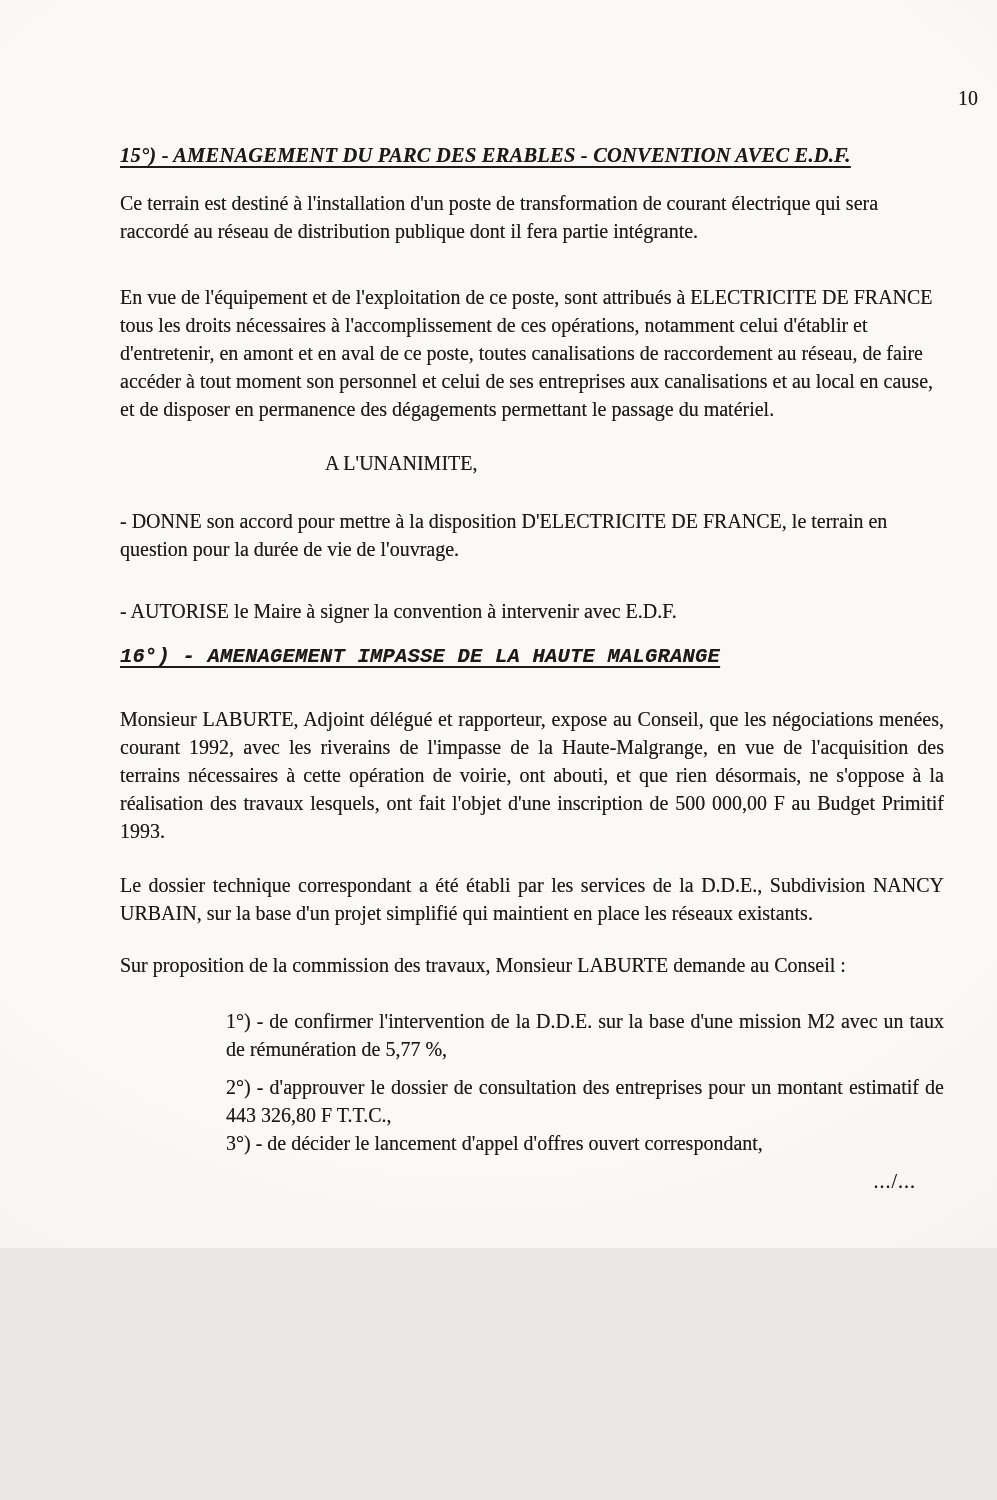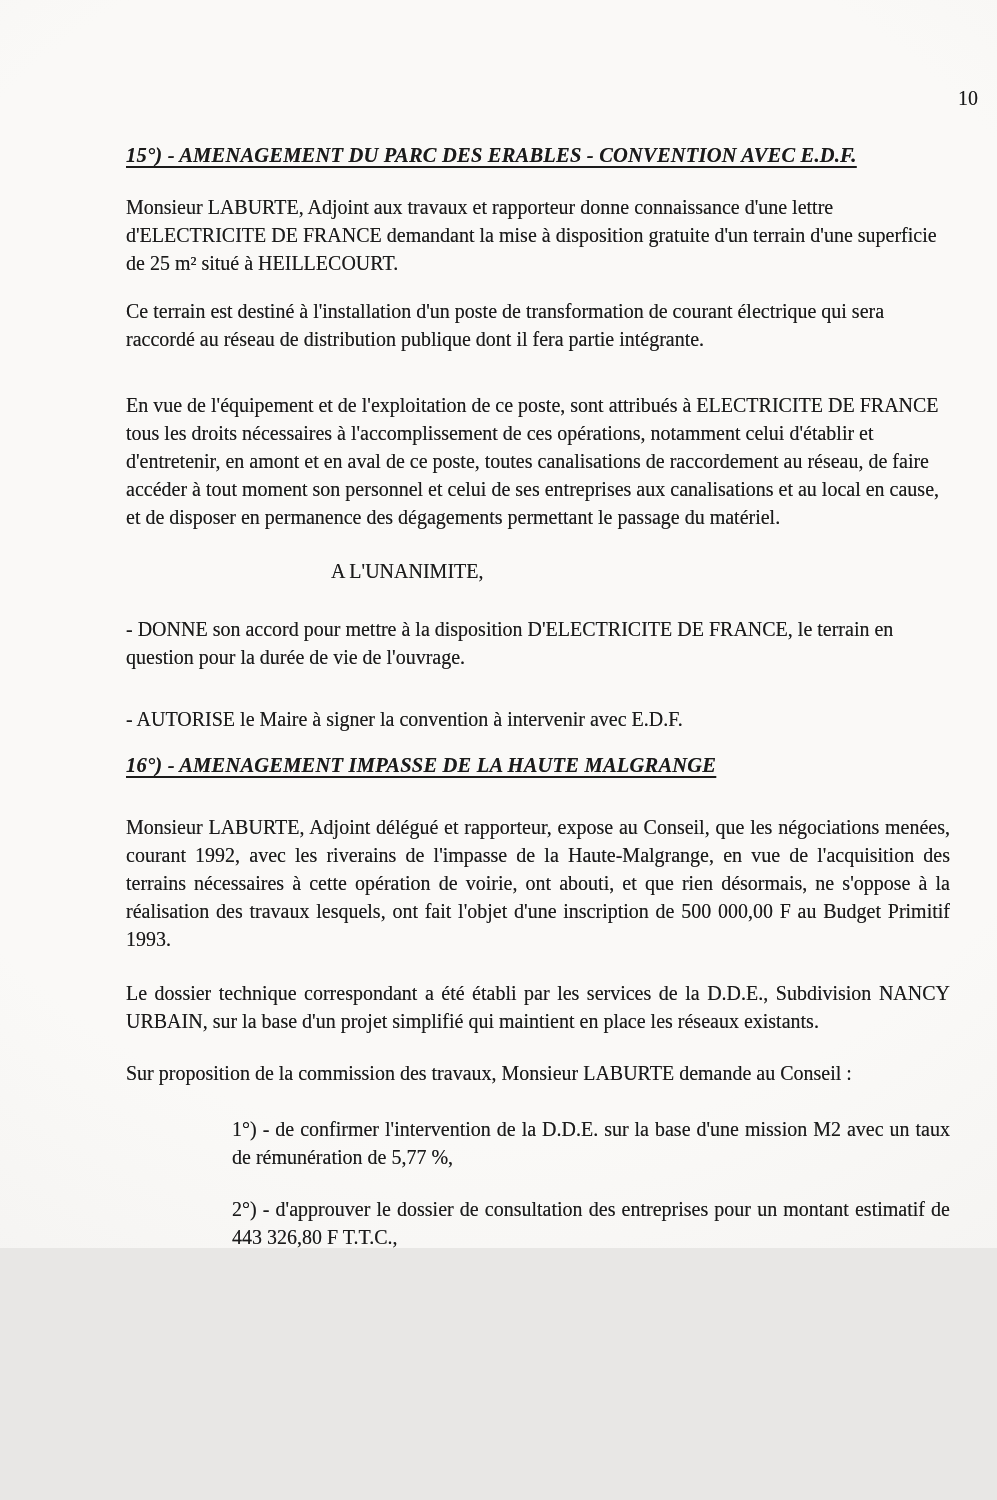--- a/index.html
+++ b/index.html
@@ -21,21 +21,21 @@
     text-shadow: 0 0 0.5px rgba(20,20,20,0.55);
   }
   .page-number {
     position: absolute;
     top: 84px;
     right: 19px;
     font-size: 20px;
   }
   .content {
     position: absolute;
-    left: 126px;
+    left: 120px;
     top: 141px;
     width: 824px;
   }
   .heading {
     font-weight: bold;
     font-style: italic;
     font-size: 20.5px;
     letter-spacing: 0.2px;
     white-space: nowrap;
   }
@@ -45,27 +45,27 @@
     text-underline-offset: 4px;
   }
   p { margin: 0; }
   .p-s15-1 { margin-top: 24px; }
   .p-s15-2 { margin-top: 20px; }
   .p-s15-3 { margin-top: 38px; }
   .deliberation { margin-top: 30px; padding-left: 136px; }
   .unanimite   { margin-top: 26px; padding-left: 205px; }
   .decision-1  { margin-top: 30px; }
   .decision-2  { margin-top: 34px; }
-  .heading-16  { margin-top: 18px; }
+  .heading-16  { margin-top: 18px; font-family: Liberation Mono, monospace; }
   .p-s16-1 { margin-top: 34px; text-align: justify; }
   .p-s16-2 { margin-top: 26px; text-align: justify; }
   .p-s16-3 { margin-top: 24px; text-align: justify; }
   .item { padding-left: 106px; text-align: justify; }
   .item-1 { margin-top: 28px; }
-  .item-2 { margin-top: 24px; }
+  .item-2 { margin-top: 10px; }
   .item-3 { text-align: left; }
   .continuation {
     margin-top: 10px;
     text-align: right;
     padding-right: 28px;
     letter-spacing: 1px;
   }
 </style>
 </head>
 <body>
@@ -73,21 +73,20 @@
 <div class="page">
 
   <div class="page-number">10</div>
 
   <div class="content">
 
     <div class="heading heading-15">
       <span class="underlined">15°) - AMENAGEMENT DU PARC DES ERABLES - CONVENTION AVEC E.D.F.</span>
     </div>
 
-    <p class="p-s15-1">Monsieur LABURTE, Adjoint aux travaux et rapporteur donne connaissance d'une lettre d'ELECTRICITE DE FRANCE demandant la mise à disposition gratuite d'un terrain d'une superficie de 25 m² situé à HEILLECOURT.</p>
 
     <p class="p-s15-2">Ce terrain est destiné à l'installation d'un poste de transformation de courant électrique qui sera raccordé au réseau de distribution publique dont il fera partie intégrante.</p>
 
     <p class="p-s15-3">En vue de l'équipement et de l'exploitation de ce poste, sont attribués à ELECTRICITE DE FRANCE tous les droits nécessaires à l'accomplissement de ces opérations, notamment celui d'établir et d'entretenir, en amont et en aval de ce poste, toutes canalisations de raccordement au réseau, de faire accéder à tout moment son personnel et celui de ses entreprises aux canalisations et au local en cause, et de disposer en permanence des dégagements permettant le passage du matériel.</p>
 
 
     <p class="unanimite">A L'UNANIMITE,</p>
 
     <p class="decision-1">- DONNE son accord pour mettre à la disposition D'ELECTRICITE DE FRANCE, le terrain en question pour la durée de vie de l'ouvrage.</p>
 

